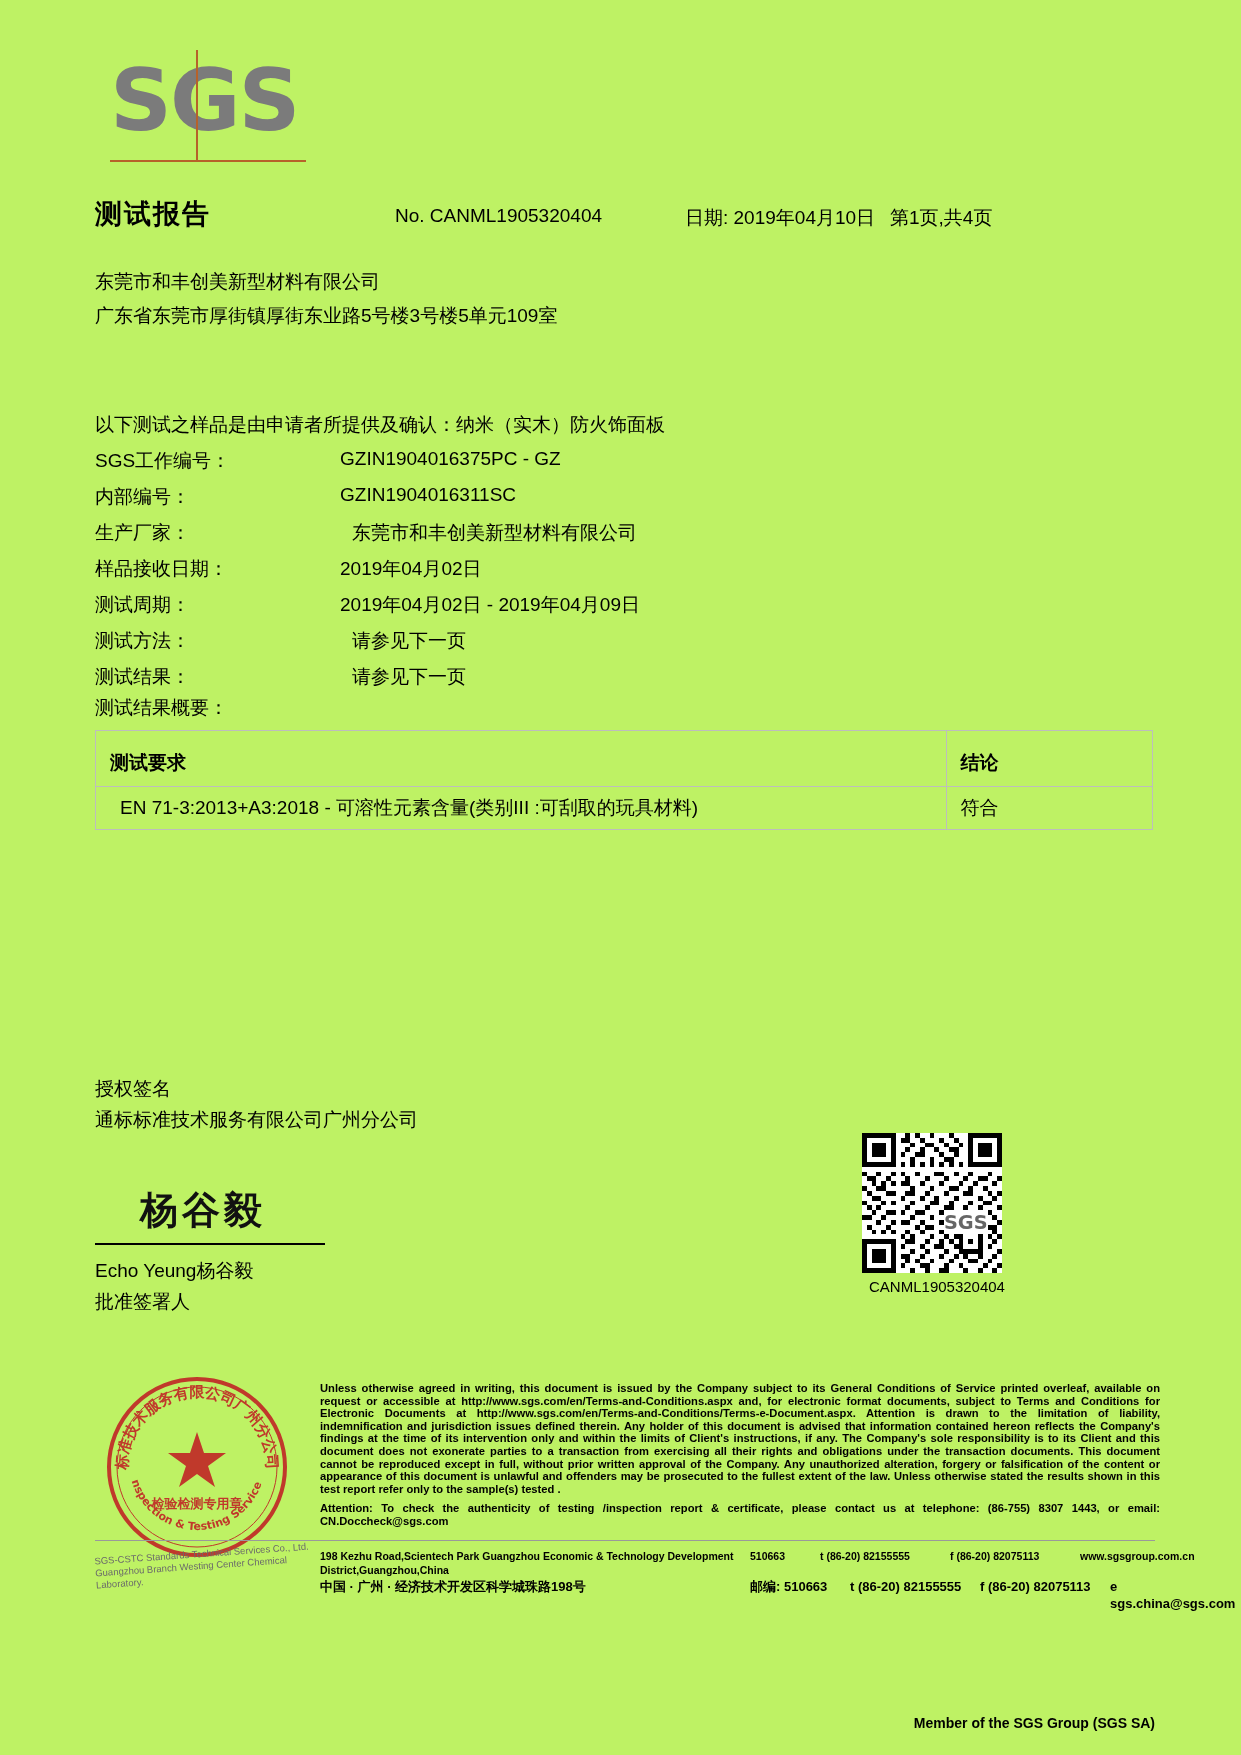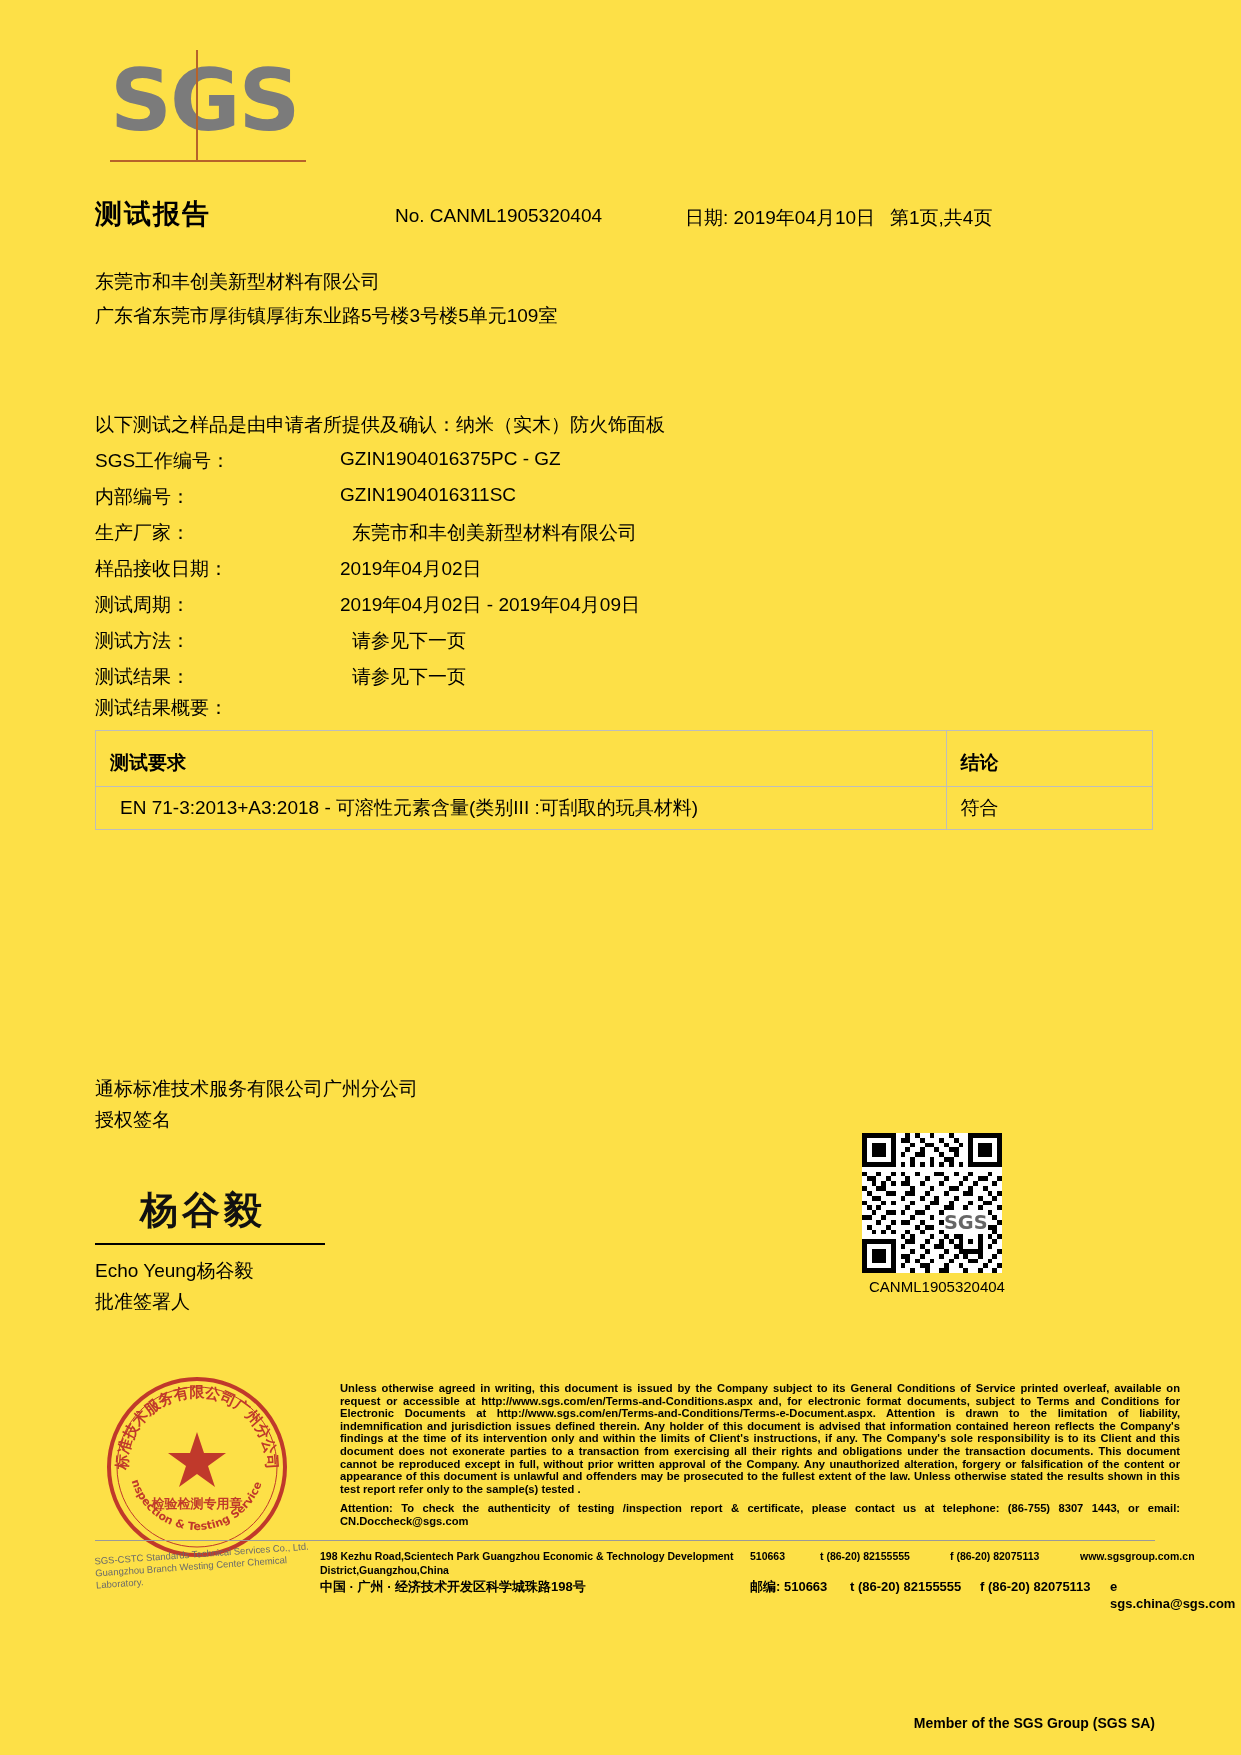--- a/index.html
+++ b/index.html
@@ -9,21 +9,21 @@
   }
   body {
     font-family: "Liberation Sans", sans-serif;
     color: #000;
   }
   .page {
     position: relative;
     width: 1241px;
     height: 1755px;
     margin: 0 auto;
-    background: #fde047;
+    background: #bef264;
     overflow: hidden;
   }
 
   
   .logo-block {
     position: absolute;
     left: 110px;
     top: 50px;
     width: 200px;
     height: 115px;
@@ -244,21 +244,21 @@
     position: absolute;
     left: 100px;
     top: 1370px;
     width: 195px;
     height: 195px;
   }
   .stamp svg { display:block; }
 
   .footer-text {
     position: absolute;
-    left: 340px;
+    left: 320px;
     top: 1382px;
     width: 840px;
     font-size: 11.2px;
     line-height: 12.6px;
     text-align: justify;
     font-weight: bold;
   }
   .footer-attention {
     margin-top: 7px;
   }
@@ -376,22 +376,22 @@
     </thead>
     <tbody>
       <tr>
         <td class="req">EN 71-3:2013+A3:2018 - 可溶性元素含量(类别III :可刮取的玩具材料)</td>
         <td class="concl">符合</td>
       </tr>
     </tbody>
   </table>
 
   <div class="sig-company">
+    <div>授权签名</div>
     <div>通标标准技术服务有限公司广州分公司</div>
-    <div>授权签名</div>
   </div>
   <div class="sig-script">杨谷毅</div>
   <div class="sig-line"></div>
   <div class="sig-name">
     <div>Echo Yeung杨谷毅</div>
     <div>批准签署人</div>
   </div>
 
   <div class="qr-wrap">
     <svg class="qr-canvas" viewBox="0 0 29 29" shape-rendering="crispEdges">

